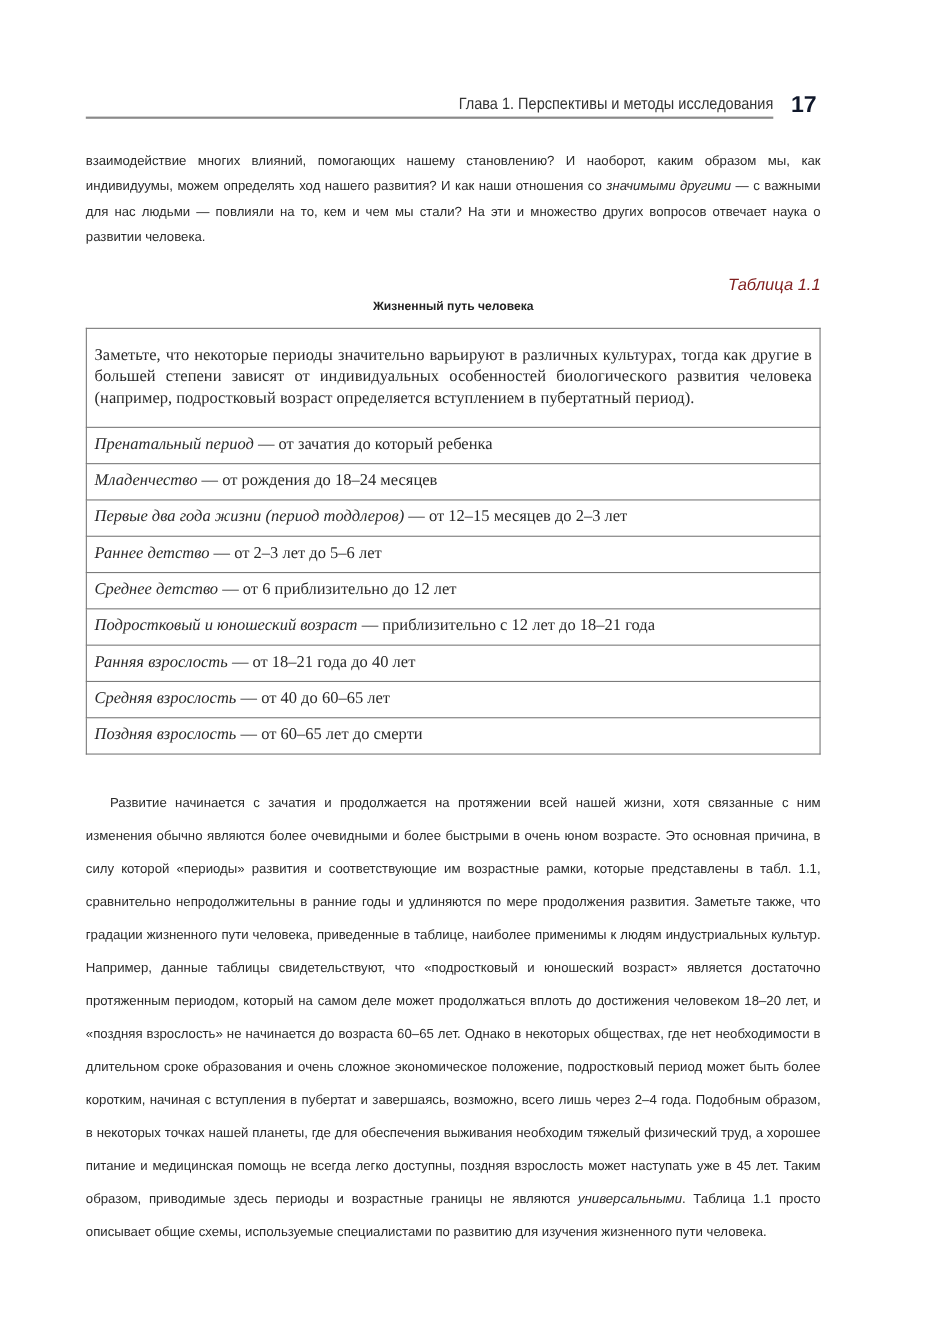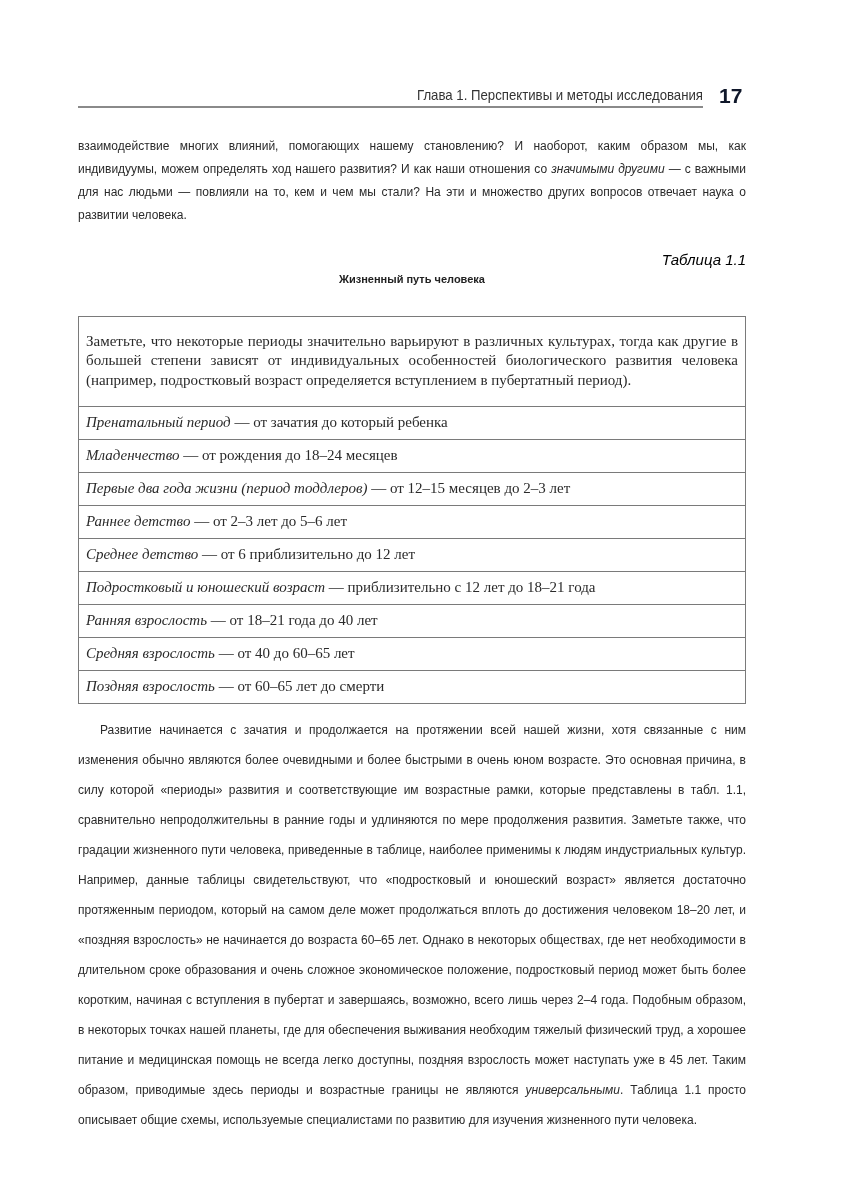--- a/index.html
+++ b/index.html
@@ -16,29 +16,29 @@
     font-weight: bold; font-size: 21px; color: #0f172a;
   }
   .body-text {
     font-family: Liberation Sans, sans-serif; font-size: 12px; line-height: 23px; color: #2a2a2a;
     text-align: justify;
   }
   .para1 { position: absolute; left: 78px; top: 127px; width: 668px; }
   .para2 { position: absolute; left: 78px; top: 707px; width: 668px; text-indent: 22px; line-height: 30px; }
   .table-caption {
     position: absolute; left: 78px; top: 243px; width: 668px; text-align: right;
-    font-family: "Liberation Sans", sans-serif; font-style: italic; font-size: 15px; color: #000000;
+    font-family: "Liberation Sans", sans-serif; font-style: italic; font-size: 15px; color: #7f1d1d;
   }
   .table-title {
     position: absolute; left: 78px; top: 265px; width: 668px; text-align: center;
     font-family: "Liberation Sans", sans-serif; font-weight: bold; font-size: 11px; color: #222;
   }
   .life-table {
     position: absolute; left: 78px; top: 290px; width: 668px; border-collapse: collapse;
-    font-family: "Liberation Serif", serif; font-size: 15px; color: #2a2a2a; margin-top: 18px;
+    font-family: "Liberation Serif", serif; font-size: 15px; color: #2a2a2a;
   }
   .life-table td {
     border: 1.5px solid #7a7a7a; padding: 3px 7px; vertical-align: middle; line-height: 19.5px;
   }
   .life-table tr.note td { height: 80px; text-align: justify; padding-top: 4px; padding-bottom: 5px; }
   .life-table tr.stage td { height: 26px; }
   .stage-name { font-style: italic; }
   em { font-style: italic; }
 </style>
 </head>

